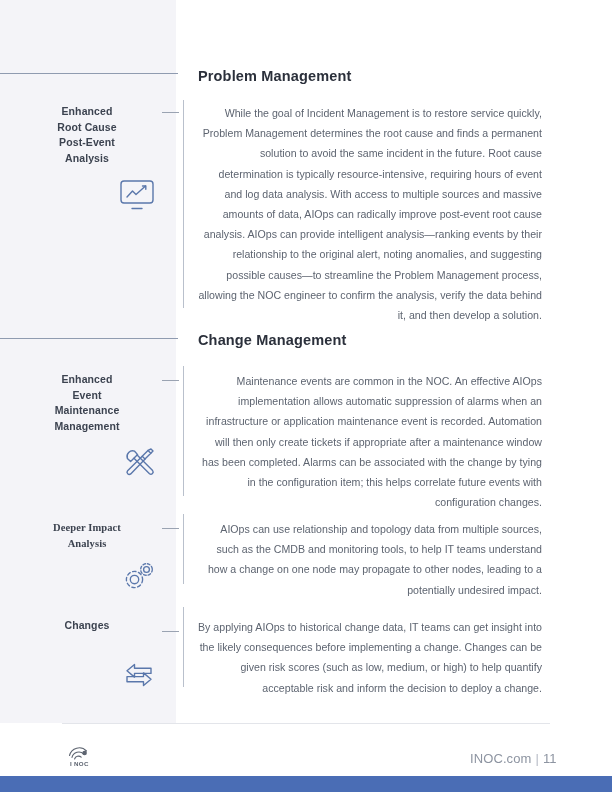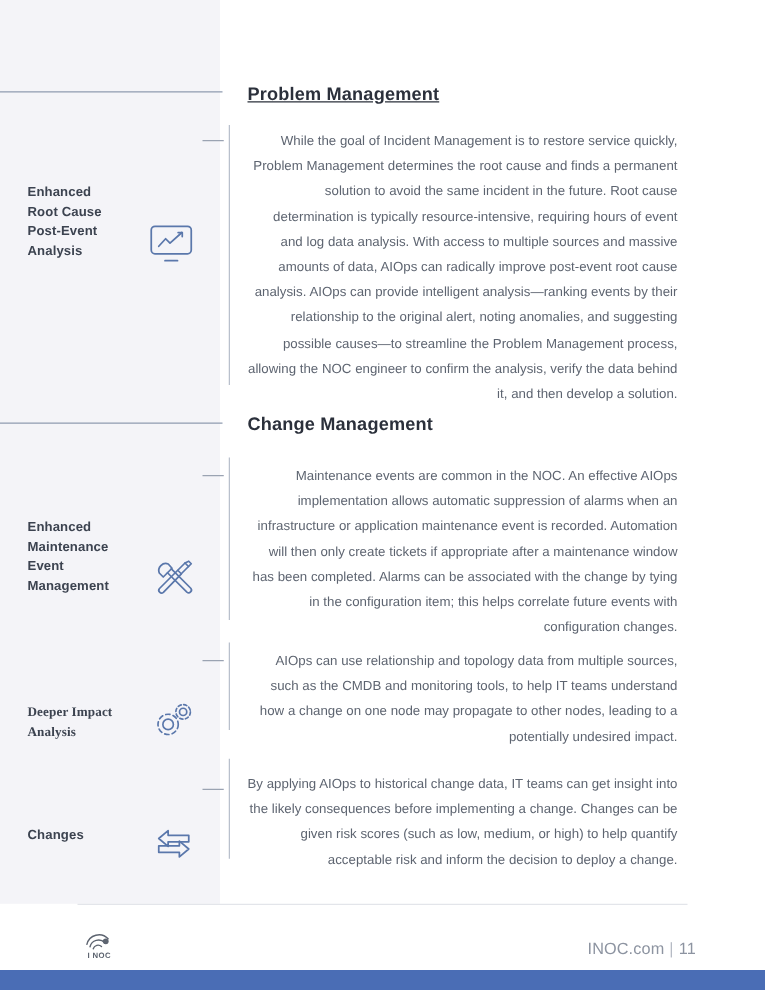--- a/index.html
+++ b/index.html
@@ -68,27 +68,26 @@
     width: 17px;
     height: 1px;
     background: #9aa3b2;
   }
 
   
   .side-label {
     position: absolute;
     right: 460px;           
     width: 130px;
-    text-align: left;
+    text-align: center;
     font-size: 10.5px;
     line-height: 15.5px;
     font-weight: 700;
     color: #3c4350;
     letter-spacing: 0.1px;
-    margin-top: 43px;
   }
 
   
   .side-icon {
     position: absolute;
     width: 46px;
     height: 46px;
     display: flex;
     align-items: center;
     justify-content: center;
@@ -163,21 +162,21 @@
   <div class="sidebar-band"></div>
 
   <div class="section-rule" style="top:73px;"></div>
   <div class="section-rule" style="top:338px;"></div>
 
   <div class="v-guide" style="top:100px; height:208px;"></div>
   <div class="v-guide" style="top:366px; height:130px;"></div>
   <div class="v-guide" style="top:514px; height:70px;"></div>
   <div class="v-guide" style="top:607px; height:80px;"></div>
 
-  <div class="heading" style="top:68px;text-decoration:underline;">Problem Management</div>
+  <div class="heading" style="top:68px;">Problem Management</div>
 
   <div class="label-dash" style="top:112px;"></div>
 
   <div class="side-label" style="top:104px;">
     <div>Enhanced</div>
     <div>Root Cause</div>
     <div>Post-Event</div>
     <div>Analysis</div>
   </div>
 
@@ -191,22 +190,22 @@
   </div>
 
   <div class="body-par" style="top:103px;">While the goal of Incident Management is to restore service quickly, Problem Management determines the root cause and finds a permanent solution to avoid the same incident in the future. Root cause determination is typically resource-intensive, requiring hours of event and log data analysis. With access to multiple sources and massive amounts of data, AIOps can radically improve post-event root cause analysis. AIOps can provide intelligent analysis—ranking events by their relationship to the original alert, noting anomalies, and suggesting possible causes—to streamline the Problem Management process, allowing the NOC engineer to confirm the analysis, verify the data behind it, and then develop a solution.</div>
 
   <div class="heading" style="top:332px;">Change Management</div>
 
   <div class="label-dash" style="top:380px;"></div>
 
   <div class="side-label" style="top:372px;">
     <div>Enhanced</div>
+    <div>Event</div>
     <div>Maintenance</div>
-    <div>Event</div>
     <div>Management</div>
   </div>
 
   <div class="side-icon" style="left:116px; top:440px;">
     <svg width="34" height="34" viewBox="0 0 34 34" fill="none" stroke="#5a77ab" stroke-width="1.4" stroke-linecap="round" stroke-linejoin="round">
       <path d="M12.6 5.2 A5.6 5.6 0 0 0 5.4 12.4 L8.6 15.6 L15.6 8.6 Z"></path>
       <path d="M12.0 12.2 L27.5 27.7 a2.2 2.2 0 0 0 3.1 -3.1 L15.1 9.1"></path>
       <path d="M26.0 4.4 L20.2 10.2 L23.0 13.0 L28.8 7.2 Z"></path>
       <path d="M28.8 7.2 L31.0 5.0 L29.0 3.0 L26.0 4.4"></path>
       <path d="M20.0 10.4 L5.6 24.8 a2.2 2.2 0 0 0 3.1 3.1 L23.1 13.1"></path>

